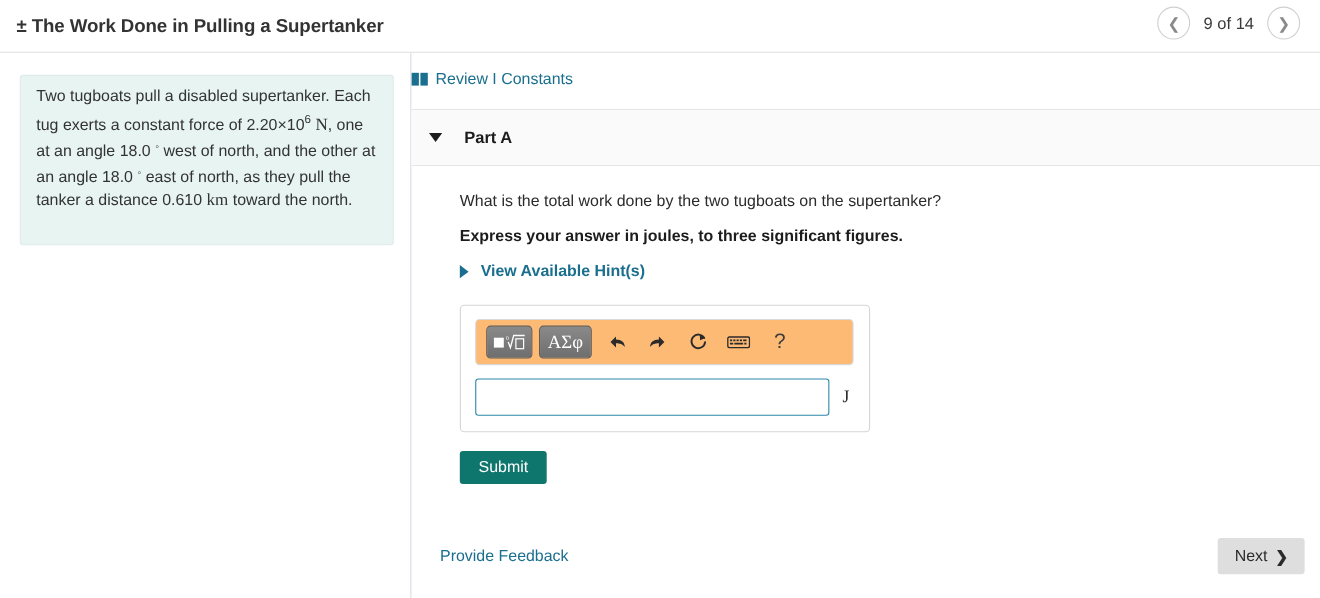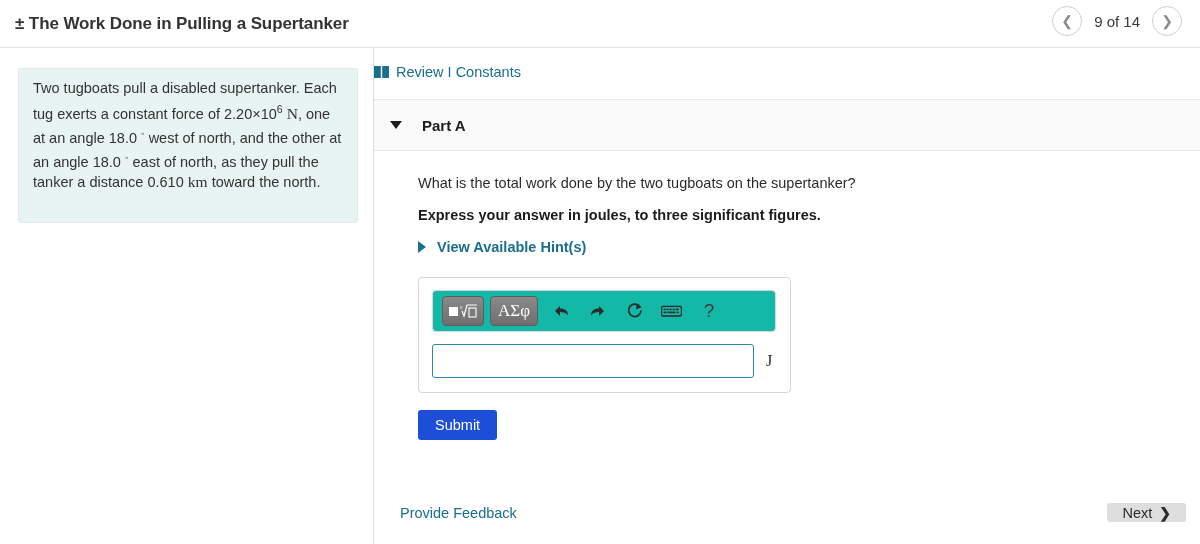--- a/index.html
+++ b/index.html
@@ -158,21 +158,21 @@
   
   .answer-box {
     margin-top: 22px;
     width: 373px;
     border: 1px solid #d5d5d5;
     border-radius: 4px;
     background: #ffffff;
     padding: 12px 14px 14px 13px;
   }
   .toolbar {
-    background: #14b8a6;
+    background: #fdba74;
     border: 1px solid #d9d9d9;
     border-radius: 4px;
     height: 42px;
     display: flex;
     align-items: center;
     padding: 0 9px;
     gap: 3px;
   }
   .tb-btn {
     height: 30px;
@@ -217,21 +217,21 @@
     font-family: "Liberation Sans", sans-serif;
   }
   .unit {
     font-family: "Liberation Serif", serif;
     font-size: 16px;
     color: #2b2b2b;
   }
 
   .submit-btn {
     margin-top: 17px;
-    background: #1d4ed8;
+    background: #0f766e;
     color: #ffffff;
     border: none;
     border-radius: 3px;
     height: 30px;
     padding: 0 17px;
     font-size: 14.5px;
     font-family: "Liberation Sans", sans-serif;
     cursor: pointer;
   }
 
@@ -247,21 +247,21 @@
   }
   .feedback-link {
     color: #1a6e8e;
     font-size: 14.5px;
     cursor: pointer;
   }
   .next-btn {
     background: #dedede;
     border: none;
     border-radius: 3px;
-    height: 19px;
+    height: 33px;
     padding: 0 15px;
     font-size: 14.5px;
     color: #2b2b2b;
     font-family: "Liberation Sans", sans-serif;
     display: flex;
     align-items: center;
     gap: 7px;
     cursor: pointer;
   }
   .next-chev { font-weight: bold; font-size: 14px; }

